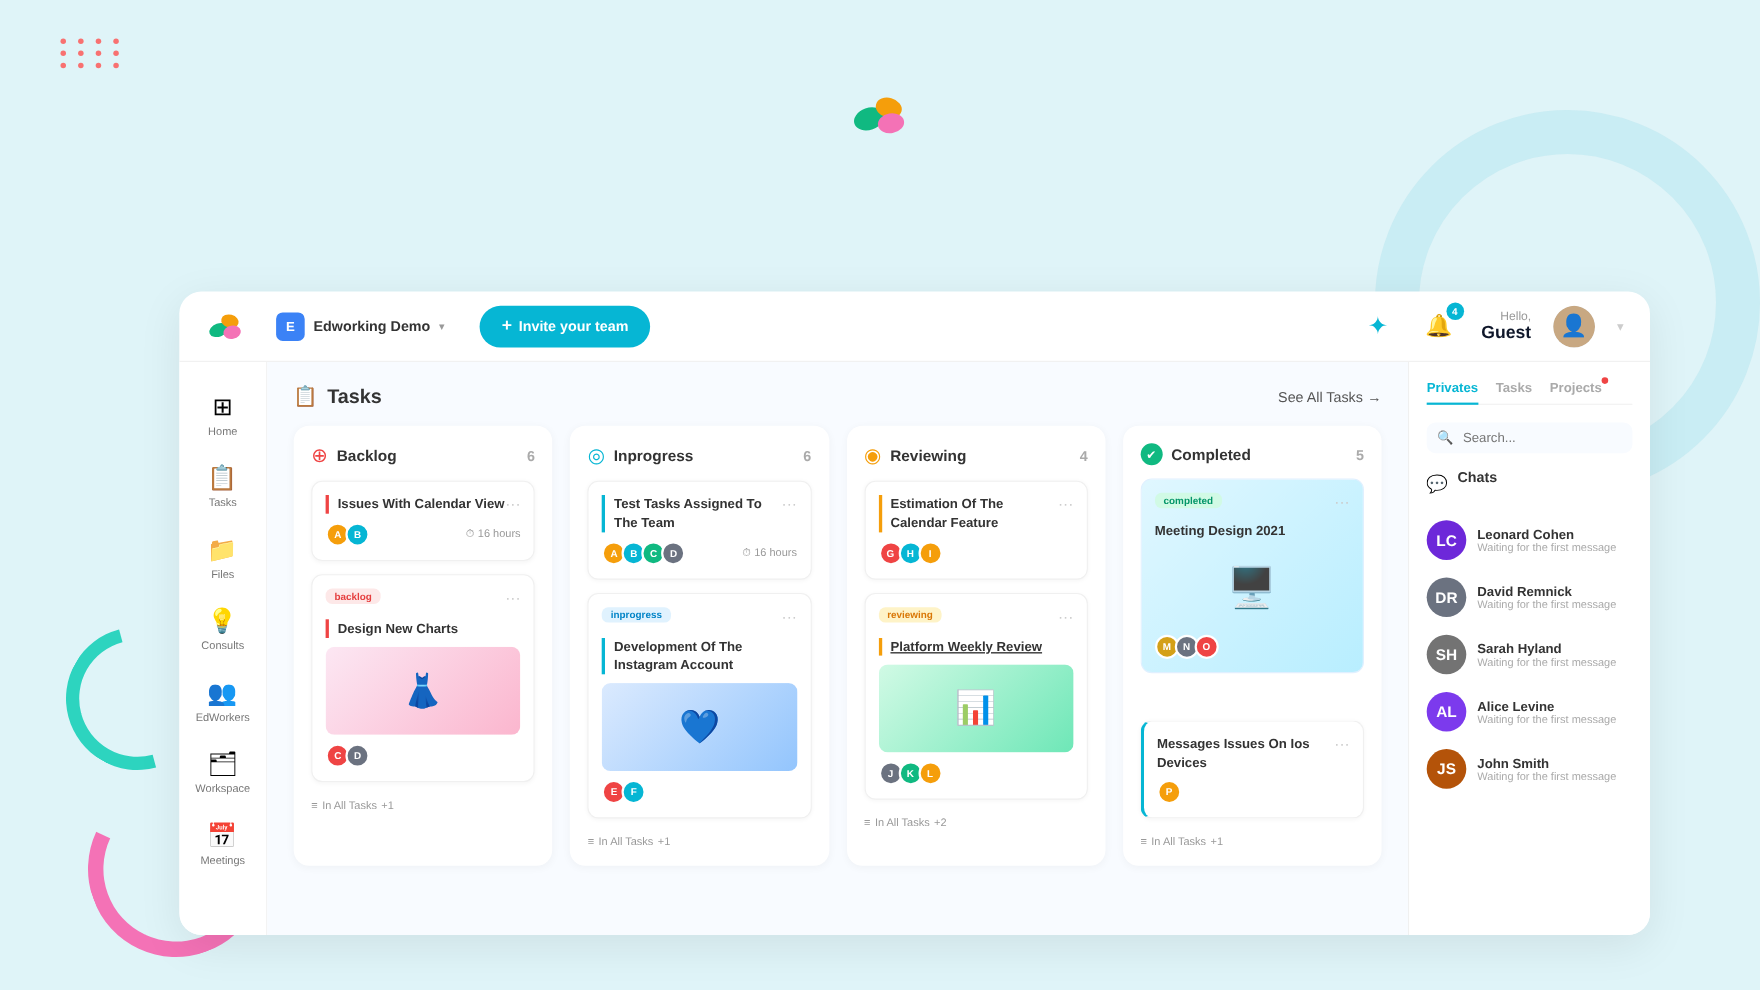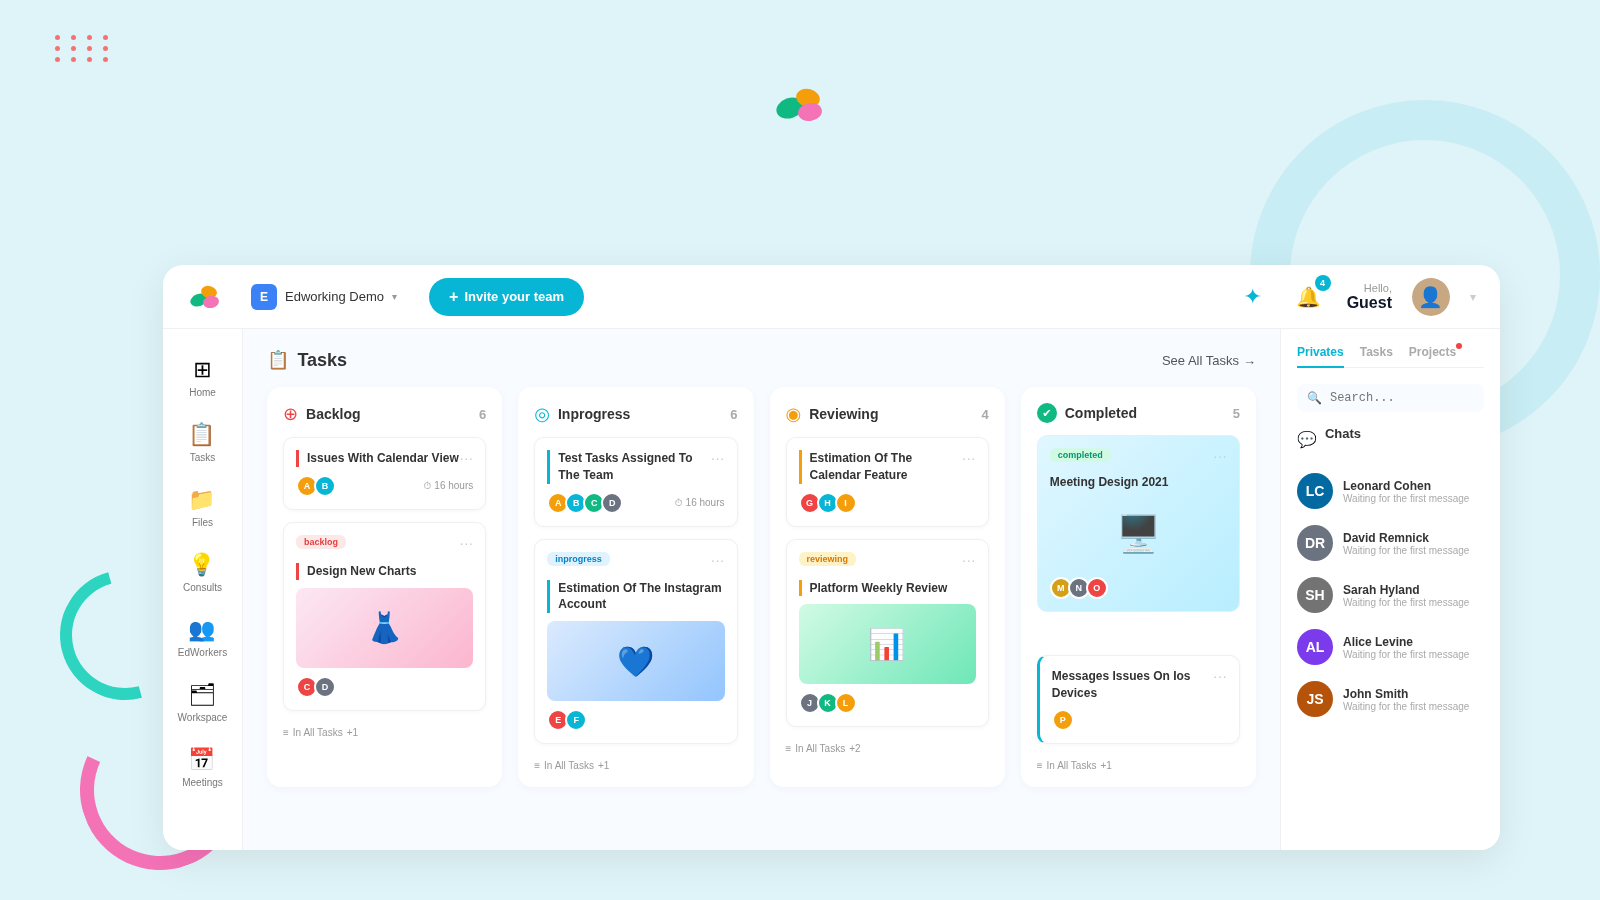--- a/index.html
+++ b/index.html
@@ -120,21 +120,21 @@
       cursor: pointer;
     }
     .workspace-badge {
       width: 26px; height: 26px;
       background: #3b82f6;
       border-radius: 6px;
       display: flex; align-items: center; justify-content: center;
       color: #fff; font-weight: 700; font-size: 12px;
     }
     .workspace-name {
-      font-size: 13px; font-weight: 400; color: #333;
+      font-size: 13px; font-weight: 700; color: #333;
     }
     .chevron-down { font-size: 10px; color: #999; }
     .invite-btn {
       display: flex; align-items: center; gap: 6px;
       background: #06b6d4;
       color: #fff;
       border: none;
       padding: 10px 20px;
       border-radius: 25px;
       font-size: 13px; font-weight: 600;
@@ -357,21 +357,21 @@
       position: absolute; top: -2px; right: -6px;
       width: 6px; height: 6px; background: #ef4444; border-radius: 50%;
     }
     .search-box {
       display: flex; align-items: center; gap: 8px;
       background: #f8fbff; border-radius: 8px;
       padding: 7px 10px; margin-bottom: 14px;
     }
     .search-box input {
       border: none; background: transparent; outline: none;
-      font-size: 12px; color: #a21caf; width: 100%; font-family: Liberation Mono, monospace;
+      font-size: 12px; color: #a21caf; width: 100%;
     }
     .search-icon-small { font-size: 12px; color: #aaa; }
 
     .chats-section-title {
       font-size: 13px; font-weight: 700; color: #333;
       margin-bottom: 12px;
     }
     .chat-item {
       display: flex; align-items: center; gap: 10px;
       padding: 8px 0; cursor: pointer; border-radius: 8px;
@@ -616,21 +616,21 @@
               </div>
             </div>
           </div>
 
           <div class="task-card">
             <div class="task-card-header">
               <span class="badge badge-inprogress">inprogress</span>
               <span class="dots-menu">···</span>
             </div>
             <div class="task-border-left" style="border-left-color:#06b6d4; margin-bottom:8px;">
-              <div class="task-name">Estimation Of The Instagram Account</div>
+              <div class="task-name">Development Of The Instagram Account</div>
             </div>
             <div class="task-image">
               <div class="img-placeholder-blue">💙</div>
             </div>
             <div class="task-meta">
               <div class="task-avatars">
                 <div class="mini-avatar" style="background:#ef4444;">E</div>
                 <div class="mini-avatar" style="background:#06b6d4;">F</div>
               </div>
             </div>
@@ -665,21 +665,21 @@
                 <div class="mini-avatar" style="background:#f59e0b;">I</div>
               </div>
             </div>
           </div>
 
           <div class="task-card">
             <div class="task-card-header">
               <span class="badge badge-reviewing">reviewing</span>
               <span class="dots-menu">···</span>
             </div>
-            <div class="task-border-left" style="border-left-color:#f59e0b; margin-bottom:8px;">
+            <div class="task-border-left" style="border-left-color:#f59e0b; margin-bottom:8px;text-decoration:underline;">
               <div class="task-name">Platform Weekly Review</div>
             </div>
             <div class="task-image">
               <div class="img-placeholder-green">📊</div>
             </div>
             <div class="task-meta">
               <div class="task-avatars">
                 <div class="mini-avatar" style="background:#6b7280;">J</div>
                 <div class="mini-avatar" style="background:#10b981;">K</div>
                 <div class="mini-avatar" style="background:#f59e0b;">L</div>
@@ -753,21 +753,21 @@
       </div>
 
       <div style="display:flex;align-items:center;gap:8px;margin-bottom:12px;">
         <span style="font-size:16px;color:#aaa;">💬</span>
         <div class="chats-section-title">Chats</div>
       </div>
 
       <div>
 
         <div class="chat-item">
-          <div class="chat-avatar" style="background:#0369a1;">LC</div>
+          <div class="chat-avatar" style="background:#6d28d9;">LC</div>
           <div class="chat-info">
             <div class="chat-name">Leonard Cohen</div>
             <div class="chat-sub">Waiting for the first message</div>
           </div>
         </div>
 
         <div class="chat-item">
           <div class="chat-avatar" style="background:#6b7280;">DR</div>
           <div class="chat-info">
             <div class="chat-name">David Remnick</div>

